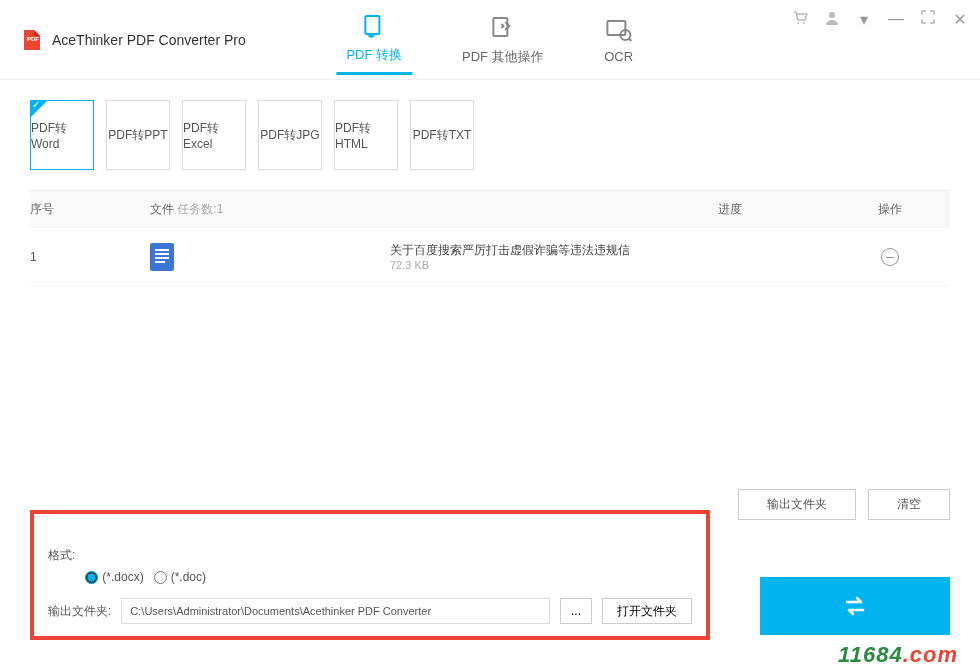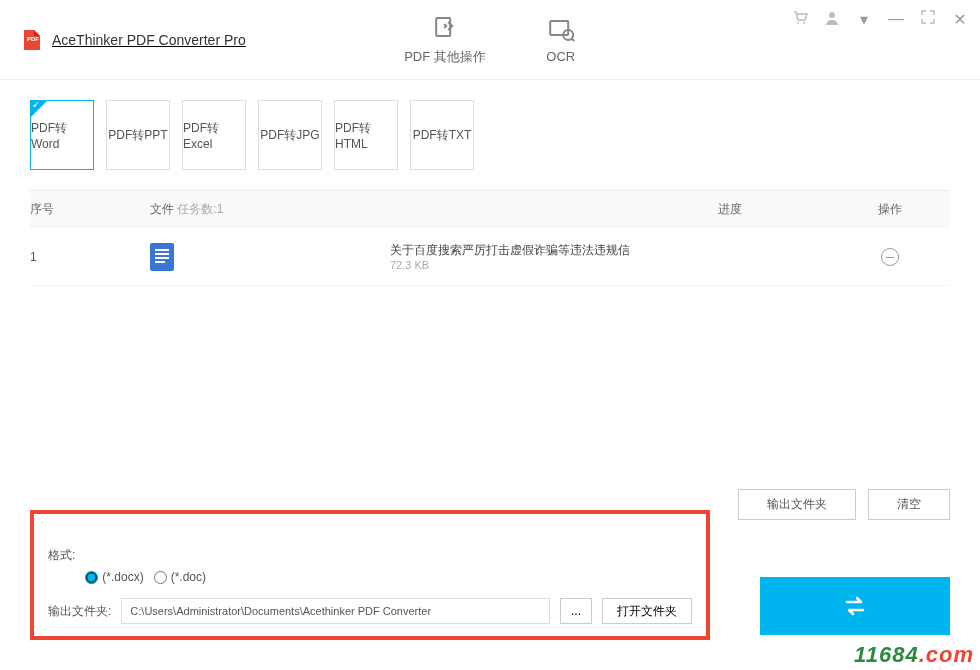--- a/index.html
+++ b/index.html
@@ -1,19 +1,19 @@
 <!DOCTYPE html>
 <html><head>
 <meta charset="utf-8">
 <style>
 * { margin: 0; padding: 0; box-sizing: border-box; font-family: "Microsoft YaHei", Arial, sans-serif; }
 body { width: 980px; height: 670px; background: #fff; position: relative; overflow: hidden; }
 
 .titlebar { height: 80px; display: flex; align-items: center; padding: 0 20px; border-bottom: 1px solid #eee; position: relative; }
-.logo-wrap { display: flex; align-items: center; gap: 8px; text-decoration: underline; }
+.logo-wrap { display: flex; align-items: center; gap: 8px; }
 .logo-icon { width: 24px; height: 24px; }
 .app-title { font-size: 14px; color: #333; }
 
 .topnav { position: absolute; left: 50%; transform: translateX(-50%); display: flex; gap: 40px; height: 100%; align-items: center; }
 .topnav-item { display: flex; flex-direction: column; align-items: center; gap: 4px; cursor: pointer; padding: 8px 10px; }
 .topnav-icon { width: 30px; height: 30px; display: flex; align-items: center; justify-content: center; }
 .topnav-label { font-size: 13px; color: #666; }
 .topnav-item.active .topnav-label { color: #00b4f0; }
 .topnav-item.active { border-bottom: 3px solid #00b4f0; }
 
@@ -50,37 +50,46 @@
 .red-box { border: 4px solid #e43; padding: 12px 14px; width: 680px; display: flex; flex-direction: column; gap: 14px; }
 .opt-row { display: flex; align-items: center; gap: 10px; font-size: 12px; color: #555; }
 .radio-opt { display: flex; align-items: center; gap: 4px; cursor: pointer; margin-top: 44px;}
 .radio-opt input { accent-color: #00b4f0; }
 .path-input { flex: 1; border: 1px solid #ddd; padding: 4px 8px; font-size: 11px; color: #555; height: 26px; }
 .browse-btn { border: 1px solid #ccc; width: 32px; height: 26px; background: #fff; cursor: pointer; font-size: 12px; }
 .open-btn { border: 1px solid #ccc; padding: 4px 14px; height: 26px; background: #fff; cursor: pointer; font-size: 12px; }
 
 .convert-btn { position: absolute; right: 30px; bottom: 35px; width: 190px; height: 58px; background: #00b4f0; cursor: pointer; display: flex; align-items: center; justify-content: center; }
 
-.watermark { position: absolute; right: 6px; bottom: 2px; font-size: 22px; font-weight: bold; font-style: italic; color: #2b8a3e; letter-spacing: 1px; text-shadow: 0 0 2px #fff; margin-left: 44px; }
+.watermark { position: absolute; right: 22px; bottom: 2px; font-size: 22px; font-weight: bold; font-style: italic; color: #2b8a3e; letter-spacing: 1px; text-shadow: 0 0 2px #fff; margin-left: 44px; }
 .watermark .dot { color: #e43; }
 </style>
 </head>
 <body>
 
 <div class="titlebar">
   <div class="logo-wrap">
     <svg class="logo-icon" viewBox="0 0 24 24">
       <path d="M4 2h10l6 6v14H4z" fill="#e43"></path>
       <path d="M14 2v6h6" fill="#c22"></path>
       <text x="7" y="13" font-size="6" fill="#fff" font-weight="bold">PDF</text>
     </svg>
     <span class="app-title">AceThinker PDF Converter Pro</span>
   </div>
 
   <div class="topnav">
+    <div class="topnav-item active">
+      <span class="topnav-icon">
+        <svg width="30" height="30" viewBox="0 0 30 30">
+            <rect x="6" y="4" width="14" height="18" rx="1" fill="none" stroke="#00b4f0" stroke-width="2"></rect>
+            <path d="M8 24l4-2 4 2-4 2z" fill="#00b4f0"></path>
+          </svg>
+      </span>
+      <span class="topnav-label">PDF 转换</span>
+    </div>
     <div class="topnav-item">
       <span class="topnav-icon">
         <svg width="30" height="30" viewBox="0 0 30 30">
             <rect x="6" y="4" width="14" height="18" rx="1" fill="none" stroke="#888" stroke-width="2"></rect>
             <path d="M18 8l4 4-4 4M14 10l2 2-2 2" stroke="#888" stroke-width="2" fill="none"></path>
           </svg>
       </span>
       <span class="topnav-label">PDF 其他操作</span>
     </div>
     <div class="topnav-item">

